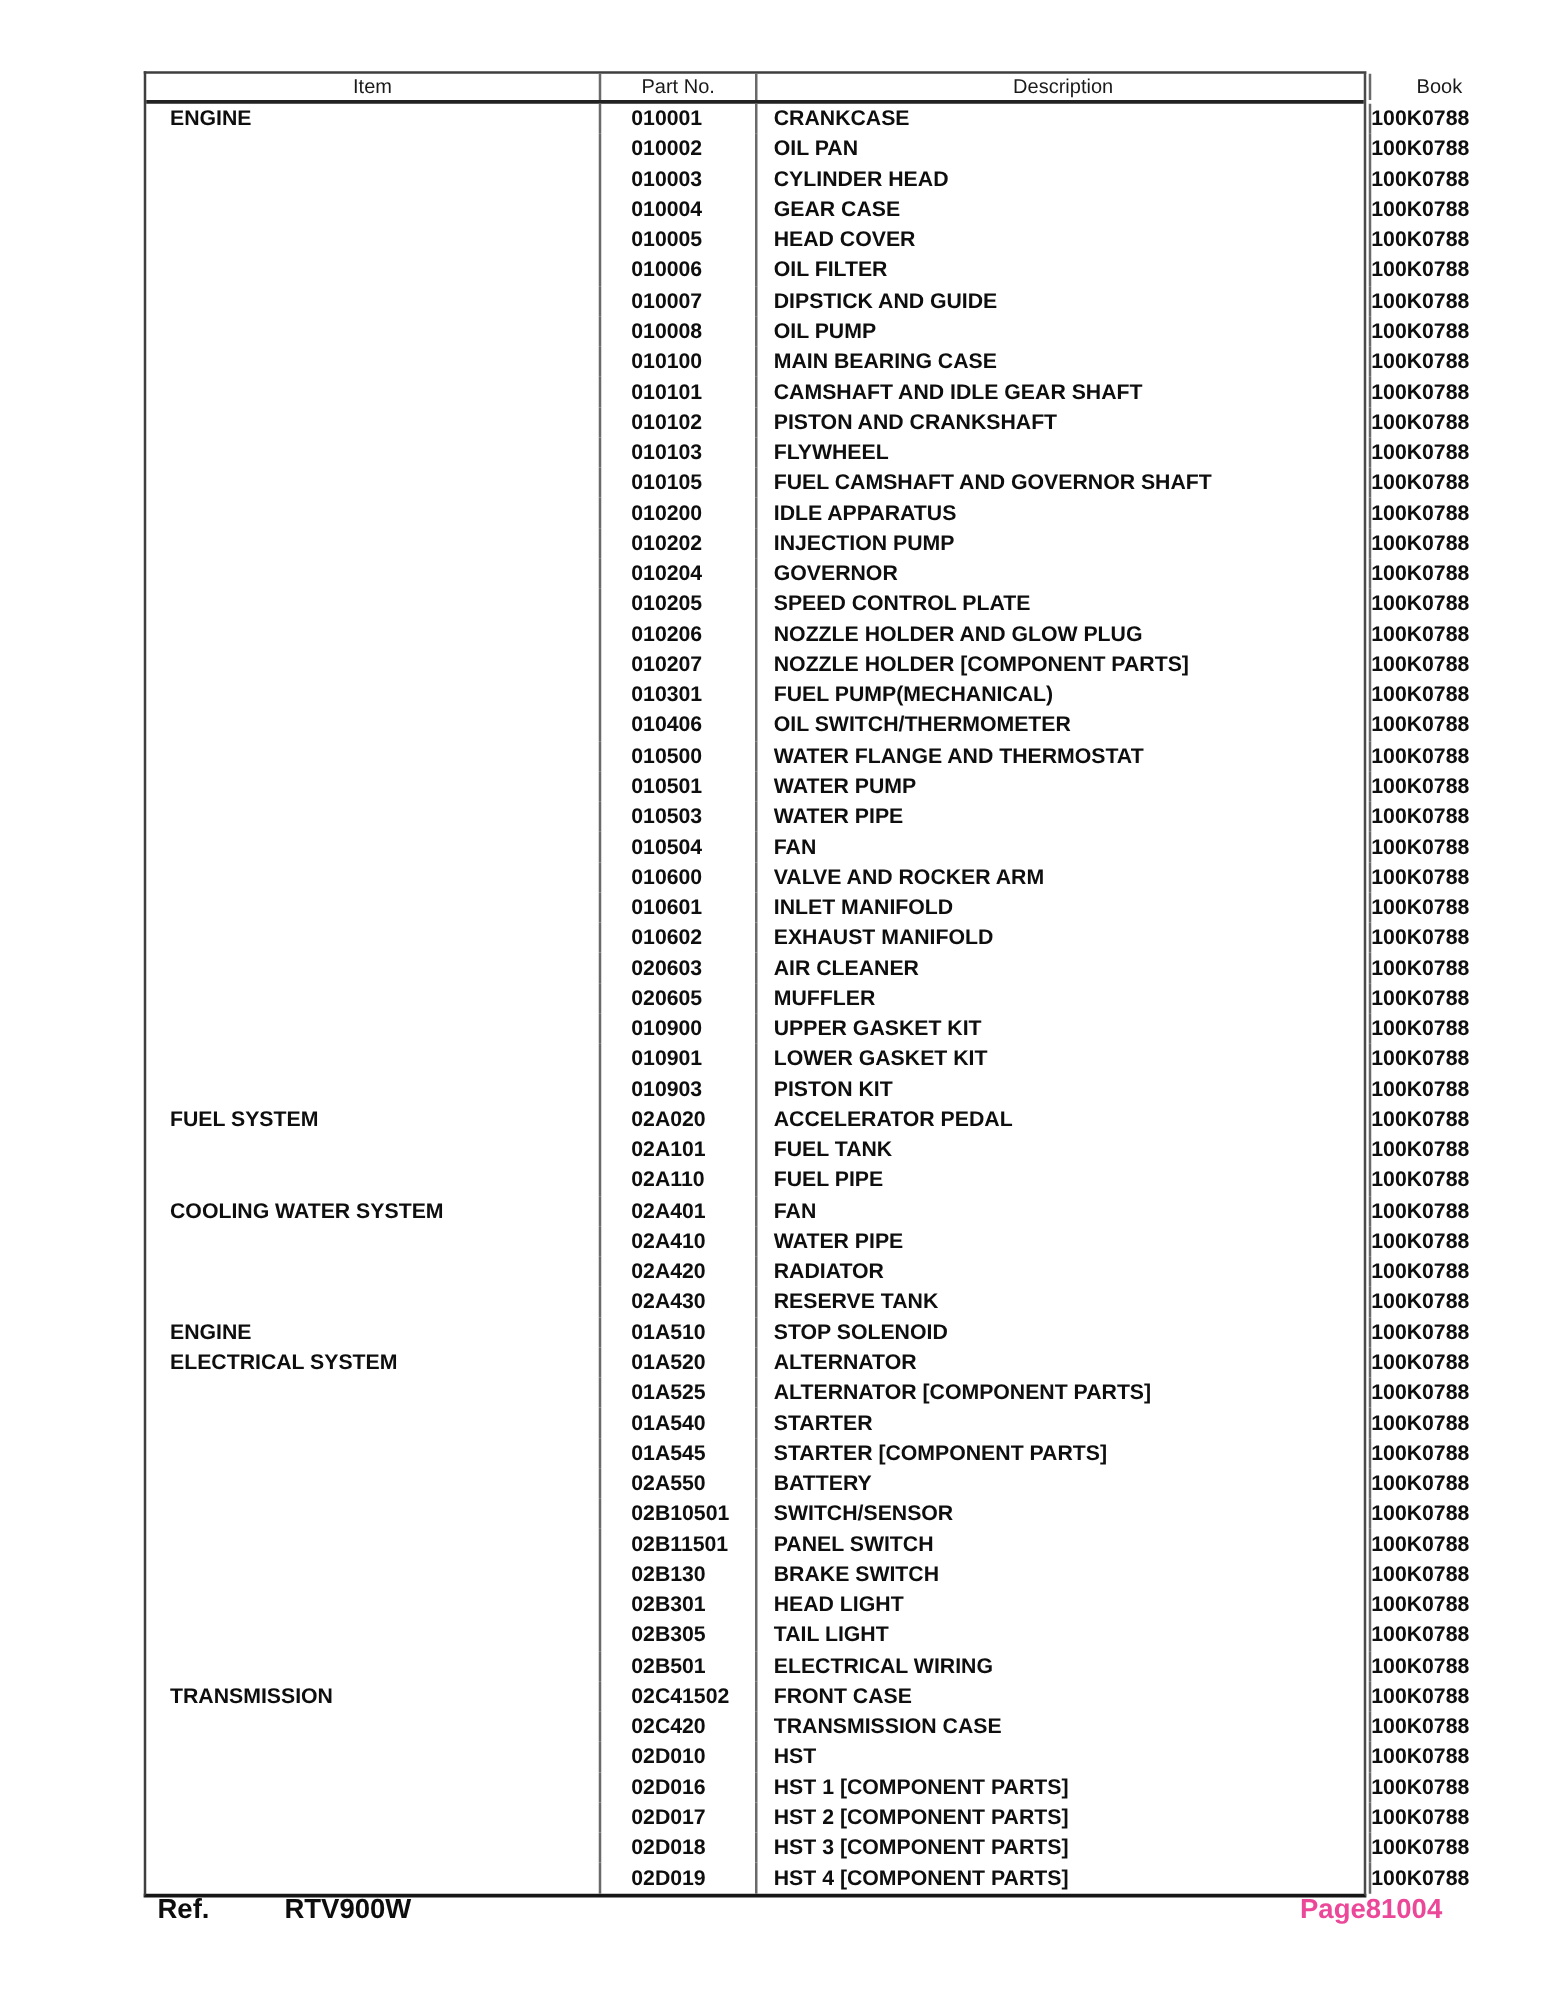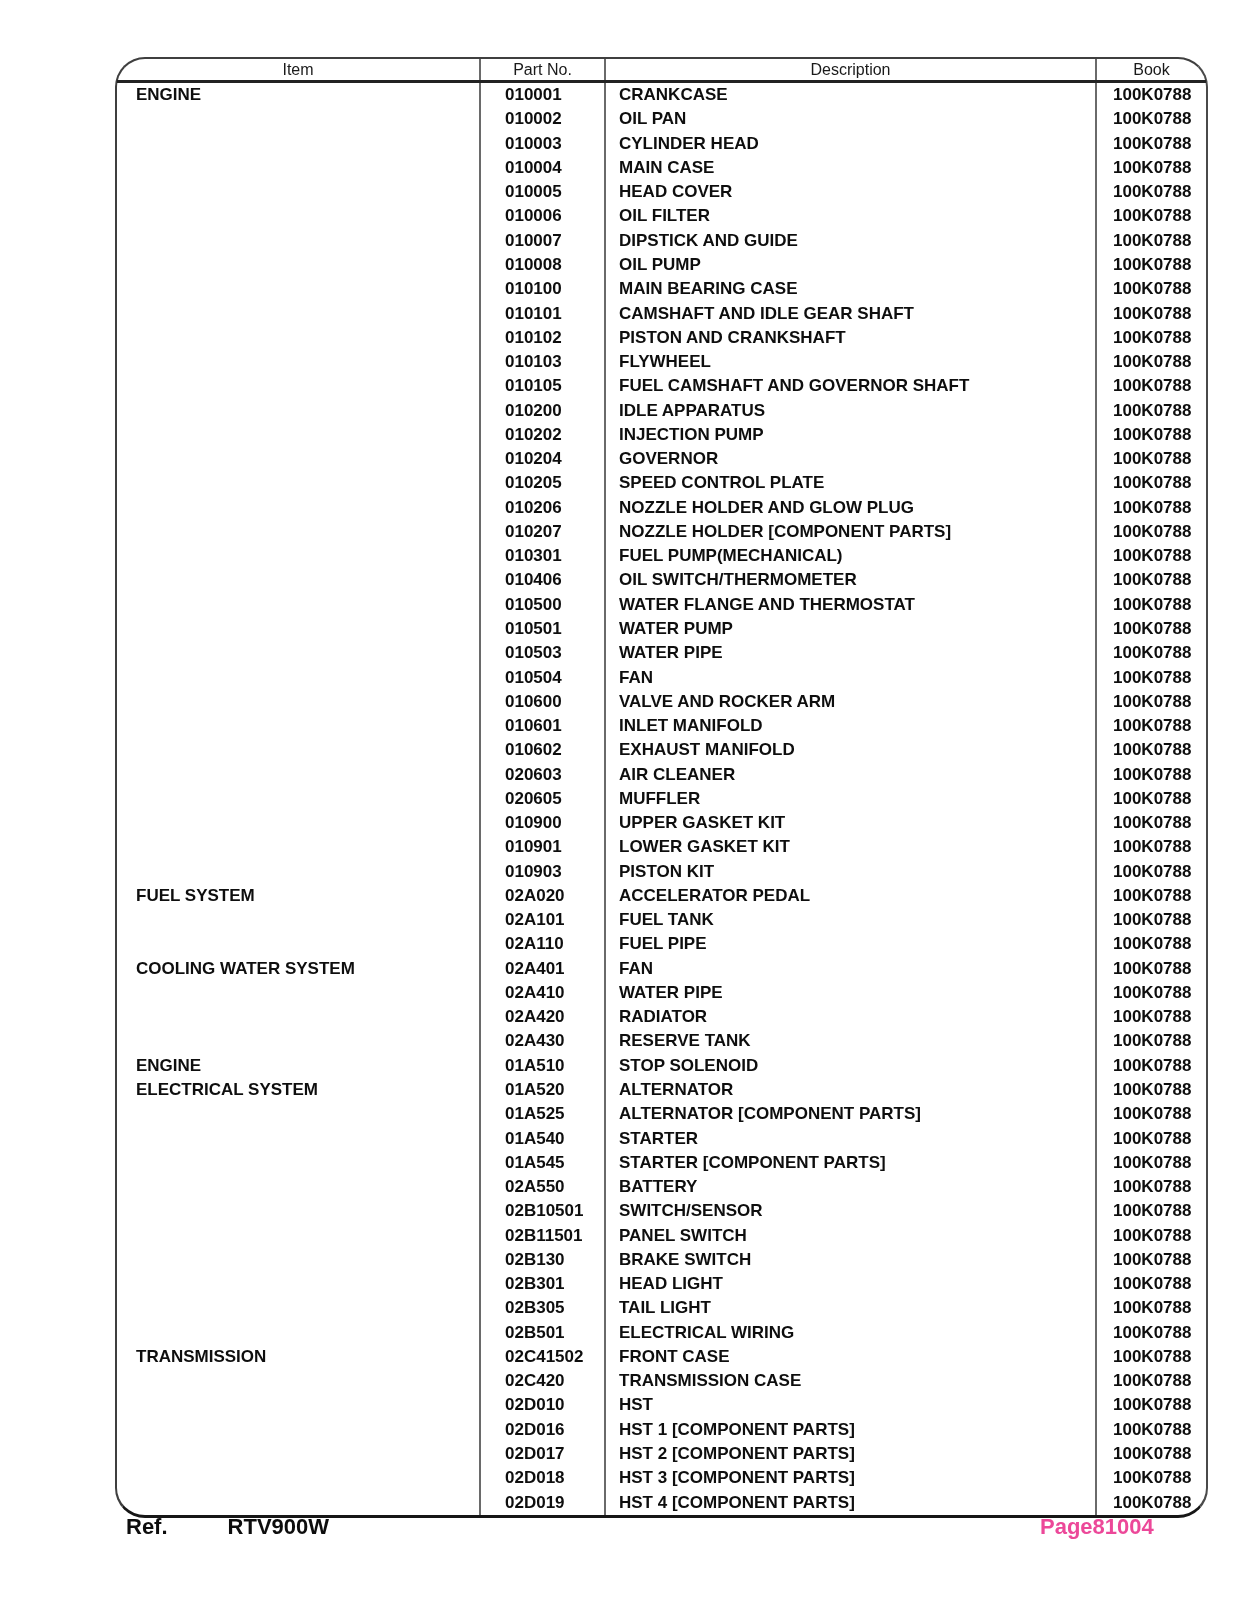--- a/index.html
+++ b/index.html
@@ -12,28 +12,27 @@
     position: relative;
     width: 1236px;
     height: 1600px;
     background: #ffffff;
     overflow: hidden;
   }
   .parts-table {
     position: absolute;
     left: 115px;
     top: 57px;
-    width: 1093px;
+    width: 978px;
     box-sizing: border-box;
     border-top: 2px solid #3f3f3f;
     border-left: 2px solid #3f3f3f;
     border-right: 2px solid #4a4a4a;
     border-bottom: 3px solid #161616;
     color: #0e0e0e;
-    border-radius: 30px;
   }
   .thead {
     display: grid;
     grid-template-columns: 364px 125px 491px 109px;
     height: 21px;
     border-bottom: 3px solid #222222;
     box-sizing: content-box;
   }
   .thead .hcell {
     display: flex;
@@ -64,21 +63,21 @@
     font-weight: 700;
     white-space: nowrap;
     overflow: hidden;
     box-sizing: border-box;
     color: #0e0e0e;
   }
   .c-sep { border-right: 2px solid #6a6a6a; }
   .c-item { padding-left: 8px; margin-left: 11px; }
   .c-part { padding-left: 24px; }
   .c-desc { padding-left: 13px; }
-  .c-book { padding-left: 16px; }
+  .c-book { }
   .footer-left {
     position: absolute;
     left: 126px;
     top: 1514px;
     display: flex;
     align-items: baseline;
     font-size: 22px;
     font-weight: 700;
     color: #0d0d0d;
   }
@@ -122,21 +121,21 @@
         </div>
         <div class="trow">
           <div class="cell c-item c-sep"></div>
           <div class="cell c-part c-sep">010003</div>
           <div class="cell c-desc c-sep">CYLINDER HEAD</div>
           <div class="cell c-book">100K0788</div>
         </div>
         <div class="trow">
           <div class="cell c-item c-sep"></div>
           <div class="cell c-part c-sep">010004</div>
-          <div class="cell c-desc c-sep">MAIN CASE</div>
+          <div class="cell c-desc c-sep">GEAR CASE</div>
           <div class="cell c-book">100K0788</div>
         </div>
         <div class="trow">
           <div class="cell c-item c-sep"></div>
           <div class="cell c-part c-sep">010005</div>
           <div class="cell c-desc c-sep">HEAD COVER</div>
           <div class="cell c-book">100K0788</div>
         </div>
         <div class="trow">
           <div class="cell c-item c-sep"></div>

